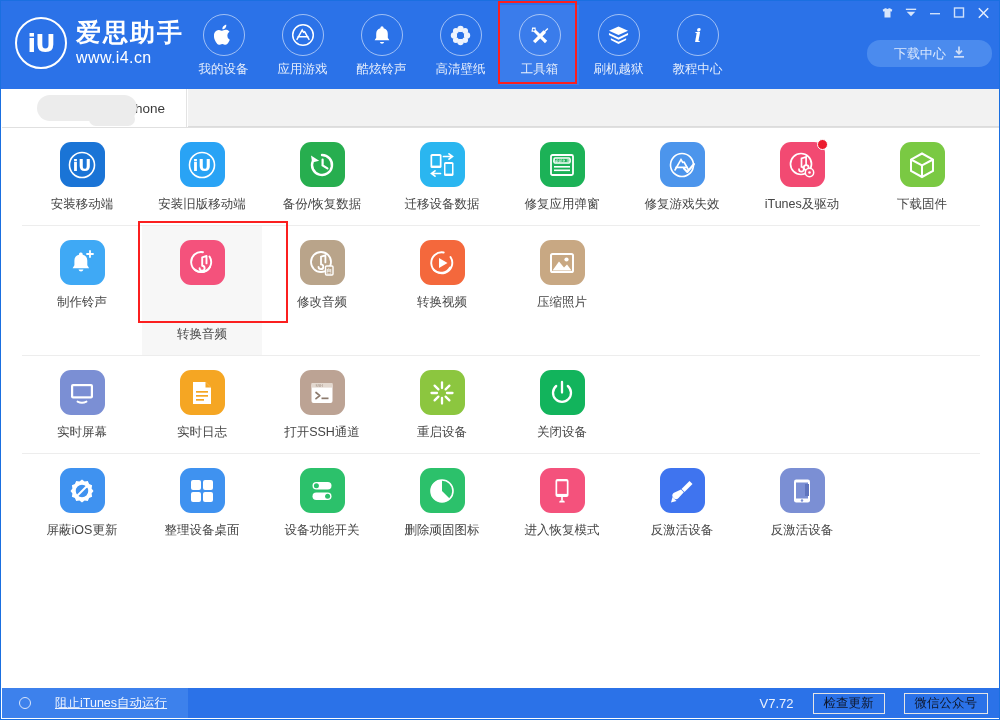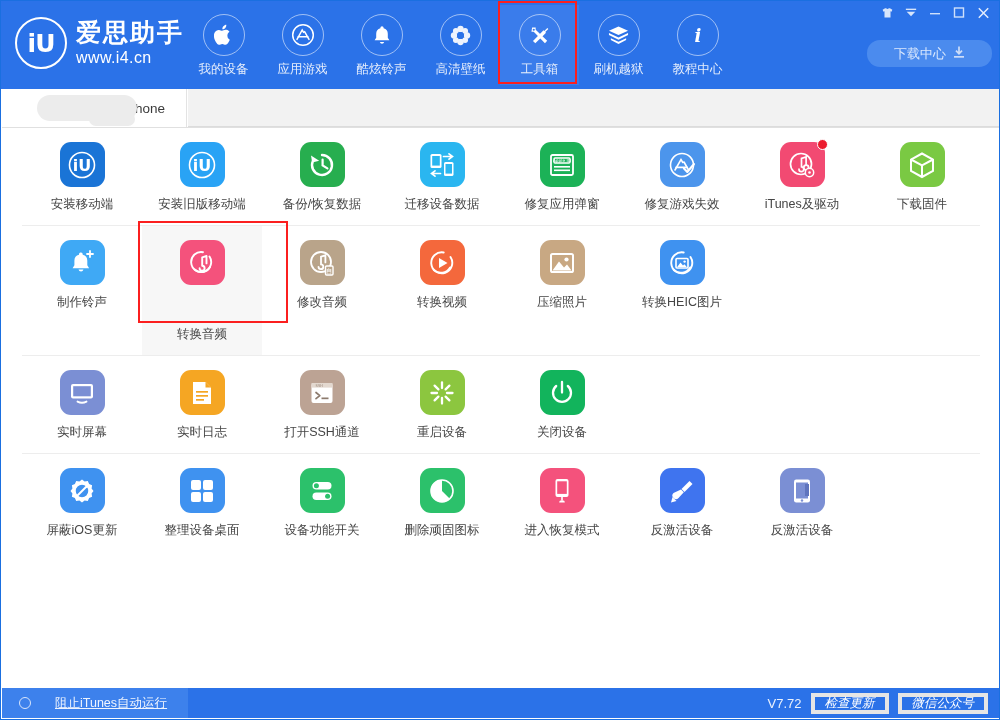--- a/index.html
+++ b/index.html
@@ -180,28 +180,28 @@
   .sb-radio {
     width: 12px; height: 12px; border-radius: 50%;
     border: 1.5px solid #d8e5fb;
   }
   .sb-left-label {
     font-size: 12.5px; color: #eef4fe;
     text-decoration: underline; cursor: pointer; margin-left: 16px;
   }
   .sb-right {
     position: absolute; right: 12px; top: 0; height: 30px;
-    display: flex; align-items: center; gap: 9px;
+    display: flex; align-items: center; gap: 19px;
   }
   .sb-version { font-size: 13px; color: #eaf1fd; }
   .sb-btn {
     height: 21px; padding: 0 10px;
-    border: 4px solid #e5e5e5;
-    color: #ffffff; font-size: 12.5px;
-    display: flex; align-items: center; cursor: pointer; font-style: italic;
+    border: 1px solid #e5e5e5;
+    color: #0f172a; font-size: 12.5px;
+    display: flex; align-items: center; cursor: pointer;
   }
 </style>
 </head>
 <body>
 
 <div id="app">
 
   <div class="header">
 
     <div class="titlebar-btns">
@@ -497,32 +497,20 @@
         <div class="tile" style="background:#c8a883">
           <svg width="30" height="30" viewBox="0 0 30 30">
               <rect x="4" y="6" width="22" height="18" rx="1.6" fill="none" stroke="#fff" stroke-width="2"></rect>
               <circle cx="19.5" cy="11.5" r="2.1" fill="#fff"></circle>
               <path d="M5.5 22.5 L12 13.5 L17 19.5 L20 16.5 L24.5 22.5 Z" fill="#fff"></path>
             </svg>
         </div>
         <div class="cell-label">压缩照片</div>
       </div>
 
-      <div class="cell">
-        <div class="tile" style="background:#3f92f0">
-          <svg width="30" height="30" viewBox="0 0 30 30">
-              <path d="M23.5 9 a10.5 10.5 0 1 1 -6.8 -4.5" fill="none" stroke="#fff" stroke-width="1.9" stroke-linecap="round"></path>
-              <path d="M6.8 22 a10.5 10.5 0 0 0 16.3 -2.6" fill="none" stroke="#fff" stroke-width="1.9" stroke-linecap="round"></path>
-              <rect x="9" y="10.5" width="12" height="9.5" rx="1" fill="none" stroke="#fff" stroke-width="1.6"></rect>
-              <circle cx="17.6" cy="13.6" r="1.2" fill="#fff"></circle>
-              <path d="M10.2 19 L13.5 14.5 L16 17.5 L17.4 16.2 L19.8 19 Z" fill="#fff"></path>
-            </svg>
-        </div>
-        <div class="cell-label">转换HEIC图片</div>
-      </div>
     </div>
 
     <div class="row sep">
 
       <div class="cell">
         <div class="tile" style="background:#7b8fd4">
           <svg width="30" height="30" viewBox="0 0 30 30">
               <rect x="4" y="6" width="22" height="14.5" rx="2" fill="#fff"></rect>
               <rect x="6.2" y="8.2" width="17.6" height="10.1" fill="#7b8fd4"></rect>
               <path d="M10.5 23.6 q4.5 2.2 9 0" fill="none" stroke="#fff" stroke-width="1.9" stroke-linecap="round"></path>

